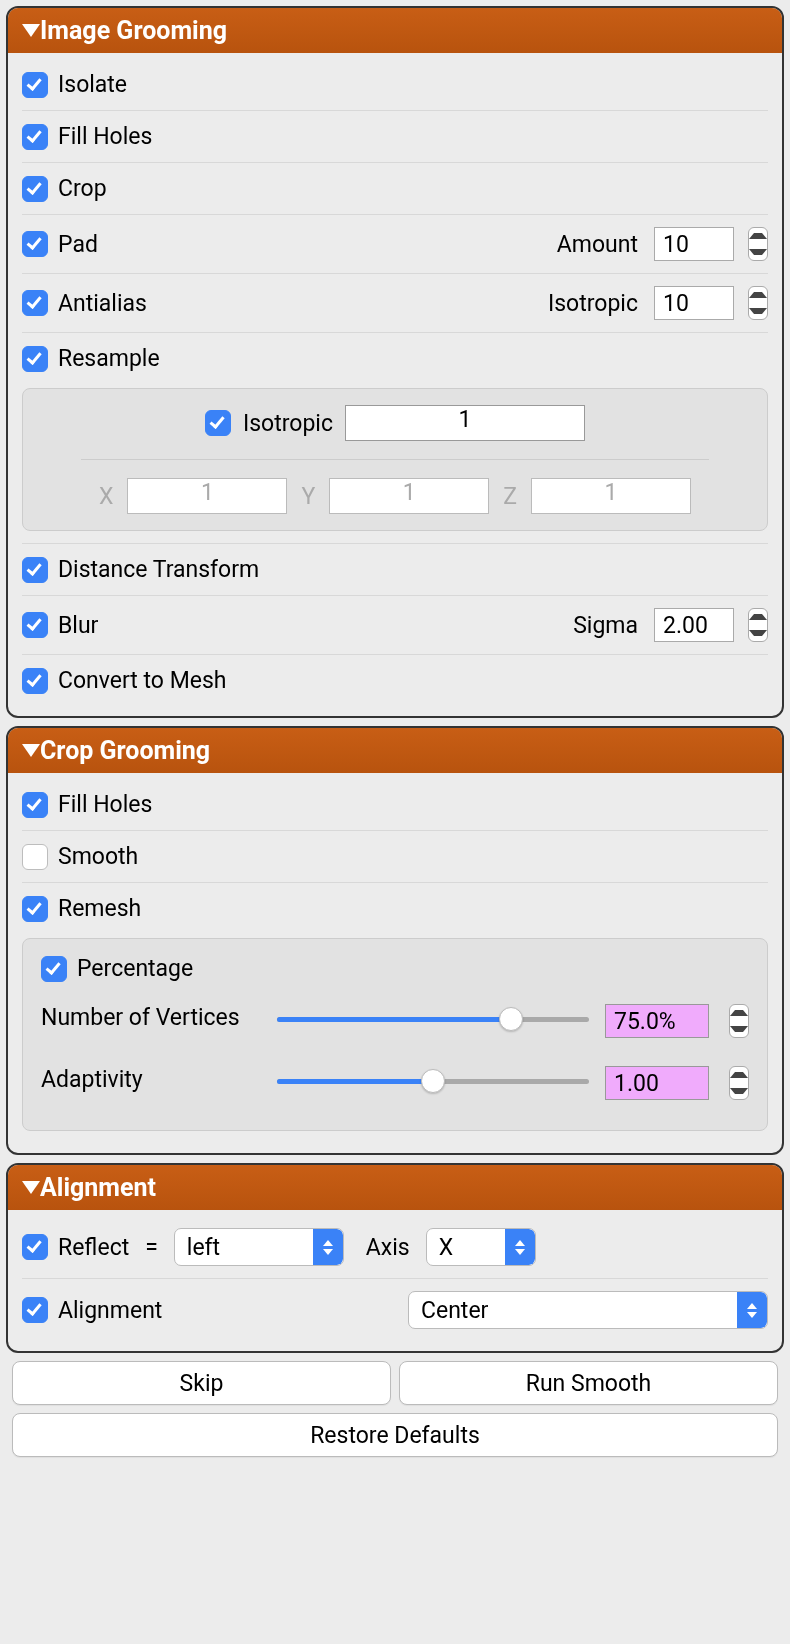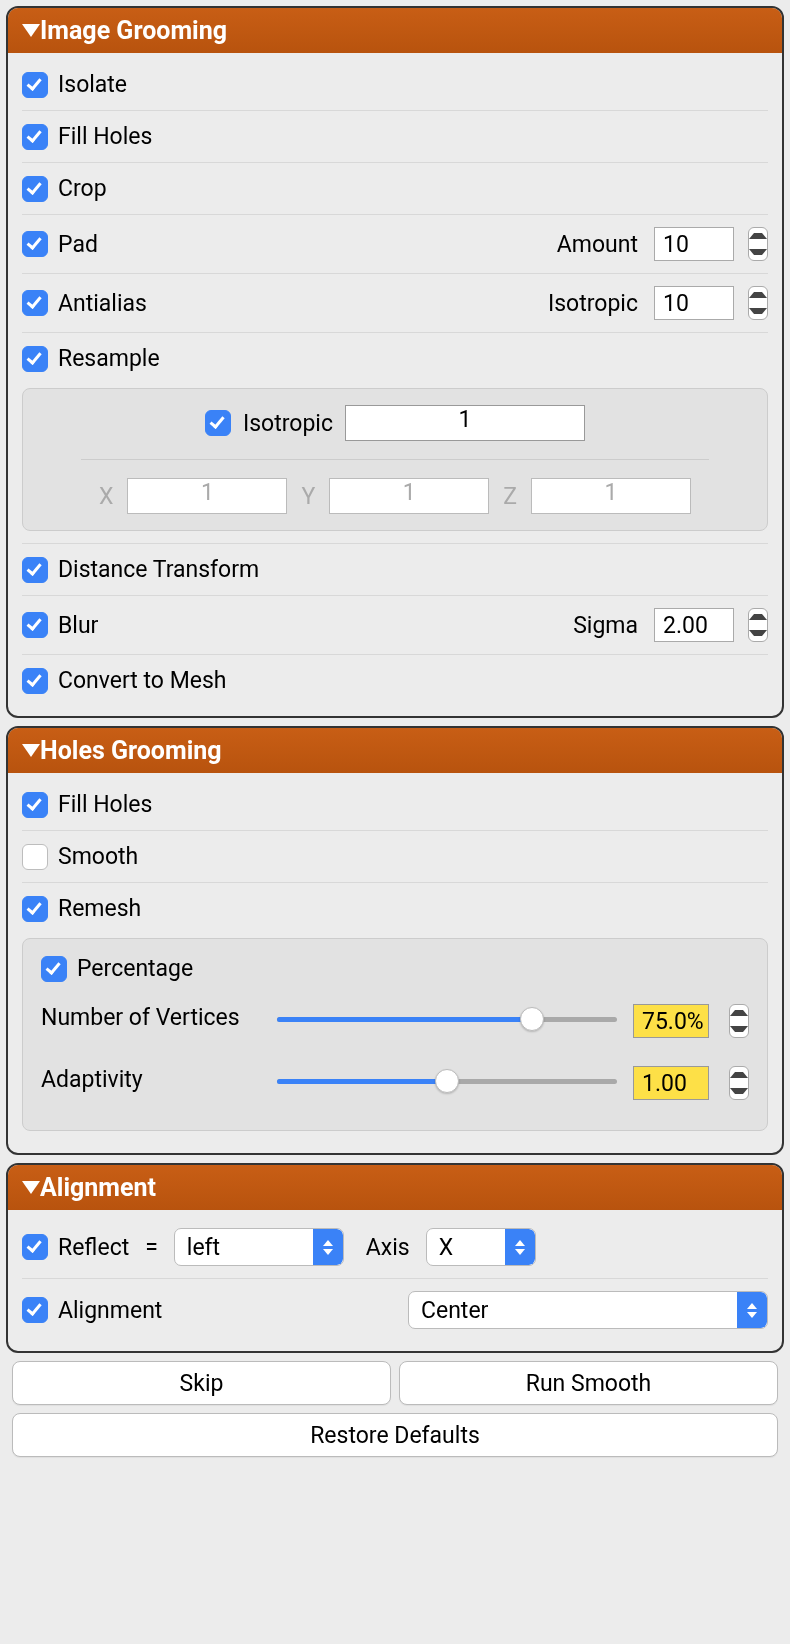--- a/index.html
+++ b/index.html
@@ -26,21 +26,21 @@
   .widebox{width:240px;height:36px;border:1px solid #999;background:#fff;text-align:center;font-size:23px;}
   .xyzrow{display:flex;align-items:center;justify-content:center;gap:14px;}
   .axlabel{font-size:23px;color:#aaa;}
   .xyzbox{width:160px;height:36px;border:1px solid #bbb;background:#fff;text-align:center;font-size:23px;color:#aaa;}
   .slider-row{display:flex;align-items:flex-start;gap:16px;padding:14px 0;}
   .slider-label{font-size:23px;width:220px;}
   .slider{flex:1;position:relative;height:30px;display:flex;align-items:center;}
   .track{height:5px;width:100%;background:#a9a9a9;border-radius:3px;position:relative;}
   .fill{height:5px;background:#3a82f7;border-radius:3px;position:absolute;top:0;left:0;}
   .thumb{width:24px;height:24px;background:#fff;border:1px solid #bbb;border-radius:50%;position:absolute;top:-10px;transform:translateX(-50%);box-shadow:0 1px 2px rgba(0,0,0,0.2);}
-  .valbox{width:76px;height:34px;border:1px solid #999;background:#fde047;font-size:23px;padding:0 8px;display:flex;align-items:center;}
+  .valbox{width:104px;height:34px;border:1px solid #999;background:#f0abfc;font-size:23px;padding:0 8px;display:flex;align-items:center;}
   .select{height:38px;border:1px solid #bbb;border-radius:7px;background:#fff;display:flex;align-items:center;padding:0 0 0 12px;font-size:23px;overflow:hidden;}
   .select .txt{flex:1;}
   .select .caret{width:30px;align-self:stretch;background:#3a82f7;display:flex;flex-direction:column;align-items:center;justify-content:center;gap:3px;border-top-right-radius:6px;border-bottom-right-radius:6px;}
   .caret-up{width:0;height:0;border-left:5px solid transparent;border-right:5px solid transparent;border-bottom:6px solid #fff;}
   .caret-down{width:0;height:0;border-left:5px solid transparent;border-right:5px solid transparent;border-top:6px solid #fff;}
   .eq{font-size:23px;margin:0 6px;}
   .button-row{display:flex;gap:8px;margin:6px 6px 8px 6px;}
   .btn{flex:1;height:44px;border:1px solid #bbb;border-radius:8px;background:#fff;font-size:23px;display:flex;align-items:center;justify-content:center;box-shadow:0 1px 1px rgba(0,0,0,0.06);}
   .btn.full{margin:0 6px 6px 6px;}
 </style>
@@ -169,21 +169,21 @@
         </div>
       <span>Convert to Mesh</span>
     </div>
 
   </div>
 </div>
 
 <div class="panel">
   <div class="panel-header">
     <div class="disclosure"></div>
-    <span>Holes Grooming</span>
+    <span>Crop Grooming</span>
   </div>
   <div class="panel-body">
 
     <div class="row">
       <div class="checkbox checked">
           <div class="checkmark"></div>
         </div>
       <span>Fill Holes</span>
     </div>
 

